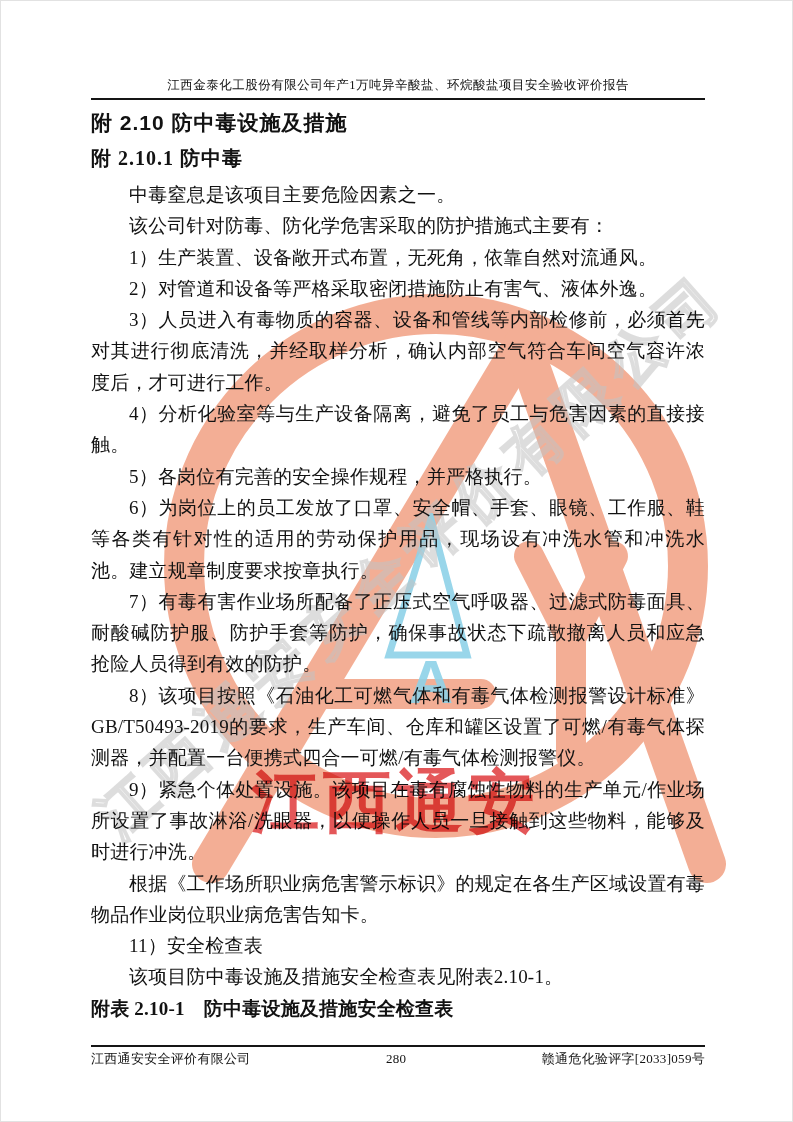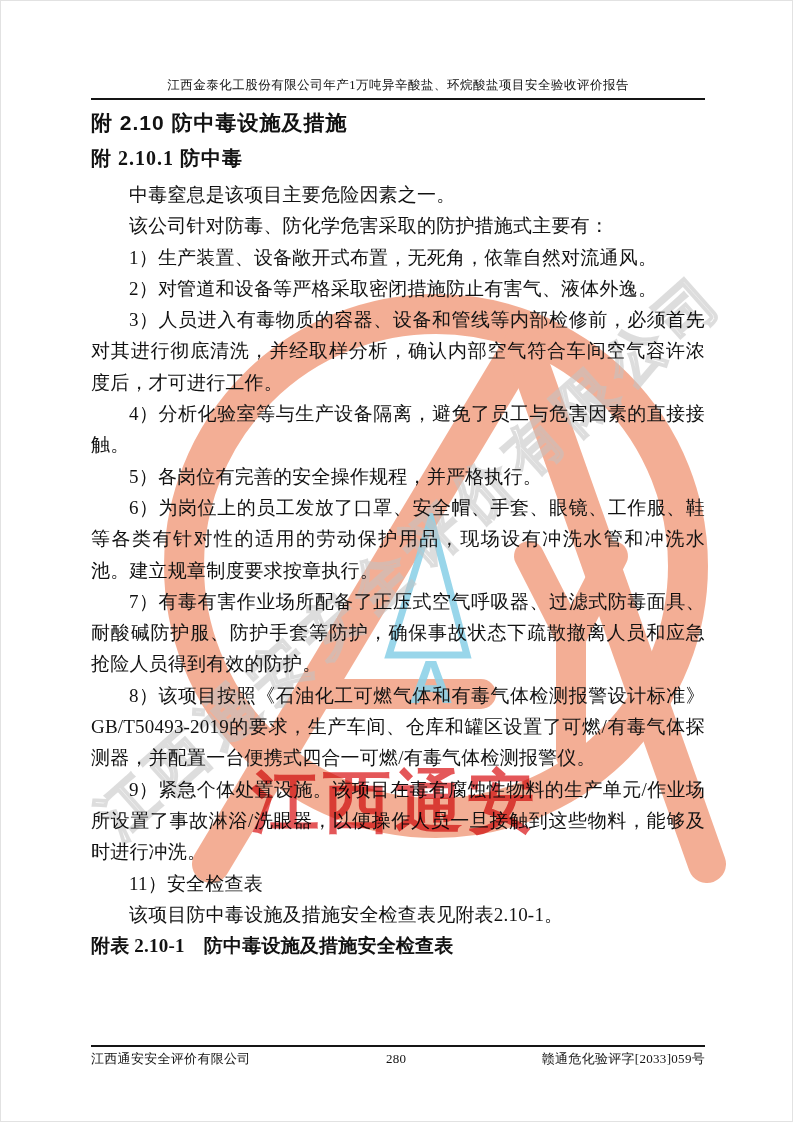--- a/index.html
+++ b/index.html
@@ -89,20 +89,21 @@
     <p>该公司针对防毒、防化学危害采取的防护措施式主要有：</p>
     <p>1）生产装置、设备敞开式布置，无死角，依靠自然对流通风。</p>
     <p>2）对管道和设备等严格采取密闭措施防止有害气、液体外逸。</p>
     <p>3）人员进入有毒物质的容器、设备和管线等内部检修前，必须首先对其进行彻底清洗，并经取样分析，确认内部空气符合车间空气容许浓度后，才可进行工作。</p>
     <p>4）分析化验室等与生产设备隔离，避免了员工与危害因素的直接接触。</p>
     <p>5）各岗位有完善的安全操作规程，并严格执行。</p>
     <p>6）为岗位上的员工发放了口罩、安全帽、手套、眼镜、工作服、鞋等各类有针对性的适用的劳动保护用品，现场设有冲洗水管和冲洗水池。建立规章制度要求按章执行。</p>
     <p>7）有毒有害作业场所配备了正压式空气呼吸器、过滤式防毒面具、耐酸碱防护服、防护手套等防护，确保事故状态下疏散撤离人员和应急抢险人员得到有效的防护。</p>
     <p>8）该项目按照《石油化工可燃气体和有毒气体检测报警设计标准》GB/T50493-2019的要求，生产车间、仓库和罐区设置了可燃/有毒气体探测器，并配置一台便携式四合一可燃/有毒气体检测报警仪。</p>
     <p>9）紧急个体处置设施。该项目在毒有腐蚀性物料的生产单元/作业场所设置了事故淋浴/洗眼器，以便操作人员一旦接触到这些物料，能够及时进行冲洗。</p>
+    <p>根据《工作场所职业病危害警示标识》的规定在各生产区域设置有毒物品作业岗位职业病危害告知卡。</p>
     <p>11）安全检查表</p>
     <p>该项目防中毒设施及措施安全检查表见附表2.10-1。</p>
 
     <p class="table-caption">附表 2.10-1　防中毒设施及措施安全检查表</p>
   </div>
 
   <div class="footer-rule"></div>
   <div class="footer-row">
     <span>江西通安安全评价有限公司</span>
     <span>280</span>

